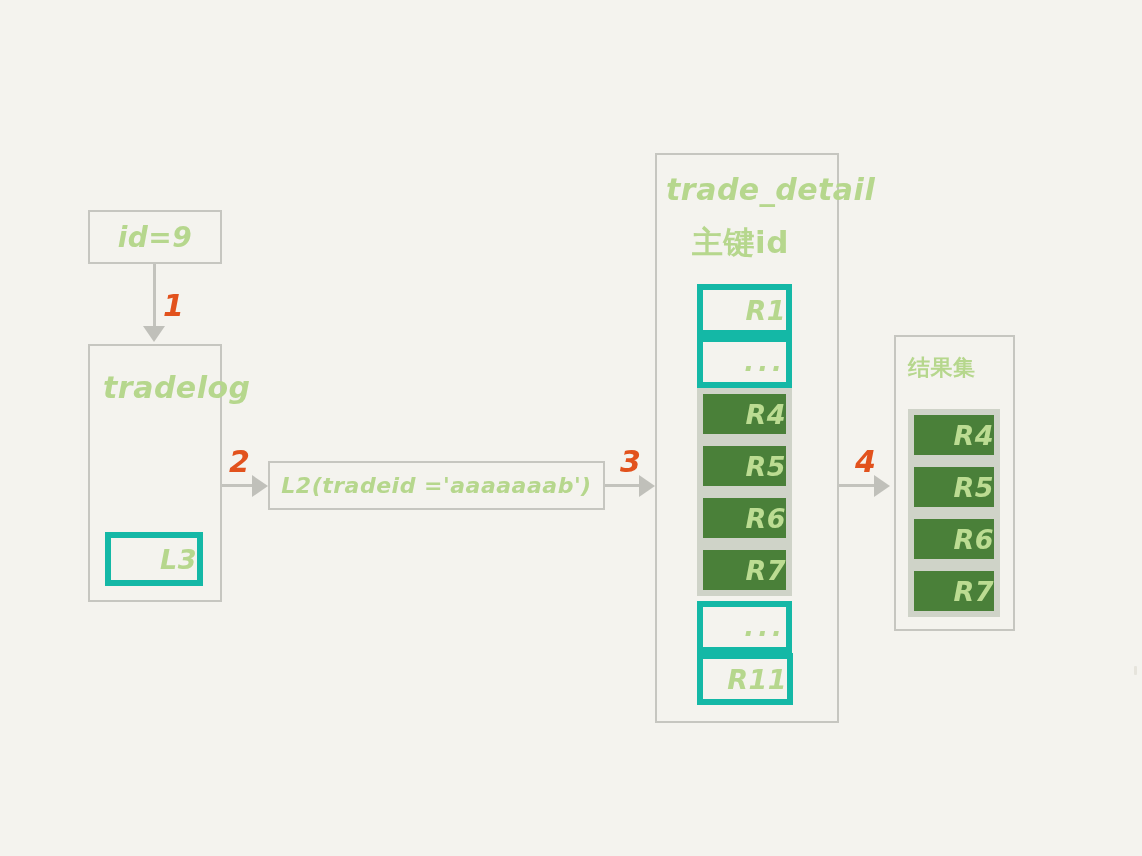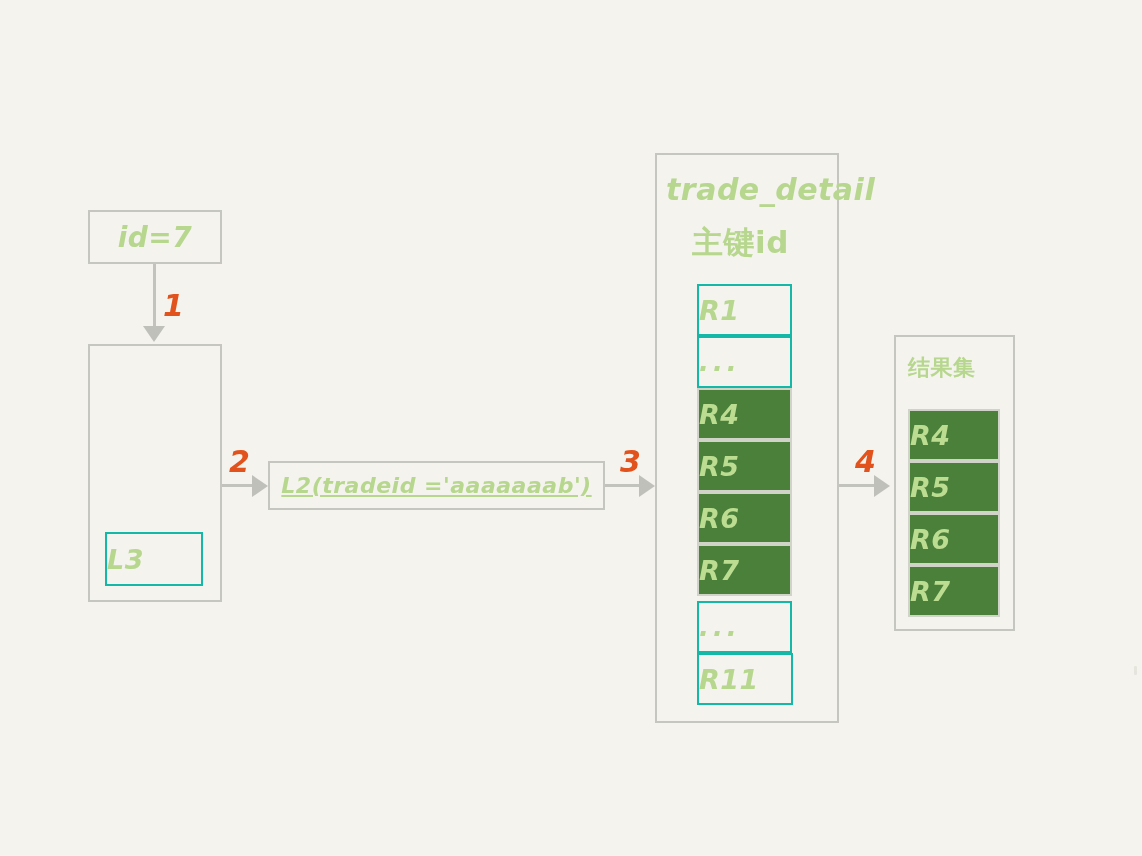--- a/index.html
+++ b/index.html
@@ -21,25 +21,25 @@
   
   .box {
     position: absolute;
     box-sizing: border-box;
     border: 2px solid #c6c6c0;
     background: #f4f3ee;
   }
   .cell {
     position: absolute;
     box-sizing: border-box;
-    border: 2px solid #14b8a6;
+    border: 6px solid #14b8a6;
     background: #f4f3ee;
     display: flex;
     align-items: center;
-    justify-content: flex-start;
+    justify-content: flex-end;
   }
   .cell.filled {
     background: #4a8039;
     border-color: #cfd3c8;
   }
 
   
   .hand {
     color: #b6d78d;
     font-family: "DejaVu Sans", sans-serif;
@@ -106,39 +106,40 @@
     background: #e6e4dc;
     border-radius: 1px;
   }
 </style>
 </head>
 <body>
 
 <div id="canvas">
 
   <div class="box" style="left:88px; top:210px; width:134px; height:54px;">
-    <div class="hand" style="position:absolute; left:0; top:0; width:100%; height:100%; display:flex; align-items:center; justify-content:center; font-size:28px;">id=7</div>
+    <div class="hand" style="position:absolute; left:0; top:0; width:100%; height:100%; display:flex; align-items:center; justify-content:center; font-size:28px;">id=9</div>
   </div>
 
   <div class="line-v" style="left:153px; top:264px; height:62px;"></div>
   <div class="arrow-down" style="left:143px; top:326px;"></div>
   <div class="step" style="left:163px; top:288px;">1</div>
 
   <div class="box" style="left:88px; top:344px; width:134px; height:258px;">
   </div>
+  <div class="hand label-title" style="left:103px; top:370px;">tradelog</div>
   <div class="cell" style="left:105px; top:532px; width:98px; height:54px;">
     <span class="hand">L3</span>
   </div>
 
   <div class="line-h" style="left:222px; top:484px; width:32px;"></div>
   <div class="arrow-right" style="left:252px; top:475px;"></div>
   <div class="step" style="left:229px; top:444px;">2</div>
 
   <div class="box" style="left:268px; top:461px; width:337px; height:49px;">
-    <div class="hand" style="position:absolute; left:0; top:0; width:100%; height:100%; display:flex; align-items:center; justify-content:center; font-size:22px;text-decoration:underline;">L2(tradeid ='aaaaaaab')</div>
+    <div class="hand" style="position:absolute; left:0; top:0; width:100%; height:100%; display:flex; align-items:center; justify-content:center; font-size:22px;">L2(tradeid ='aaaaaaab')</div>
   </div>
 
   <div class="line-h" style="left:605px; top:484px; width:47px;"></div>
   <div class="arrow-right" style="left:639px; top:475px;"></div>
   <div class="step" style="left:620px; top:444px;">3</div>
 
   <div class="box" style="left:655px; top:153px; width:184px; height:570px;">
   </div>
   <div class="hand label-title" style="left:666px; top:172px;">trade_detail</div>
   <div class="hand label-sub" style="left:692px; top:222px;">主键id</div>

